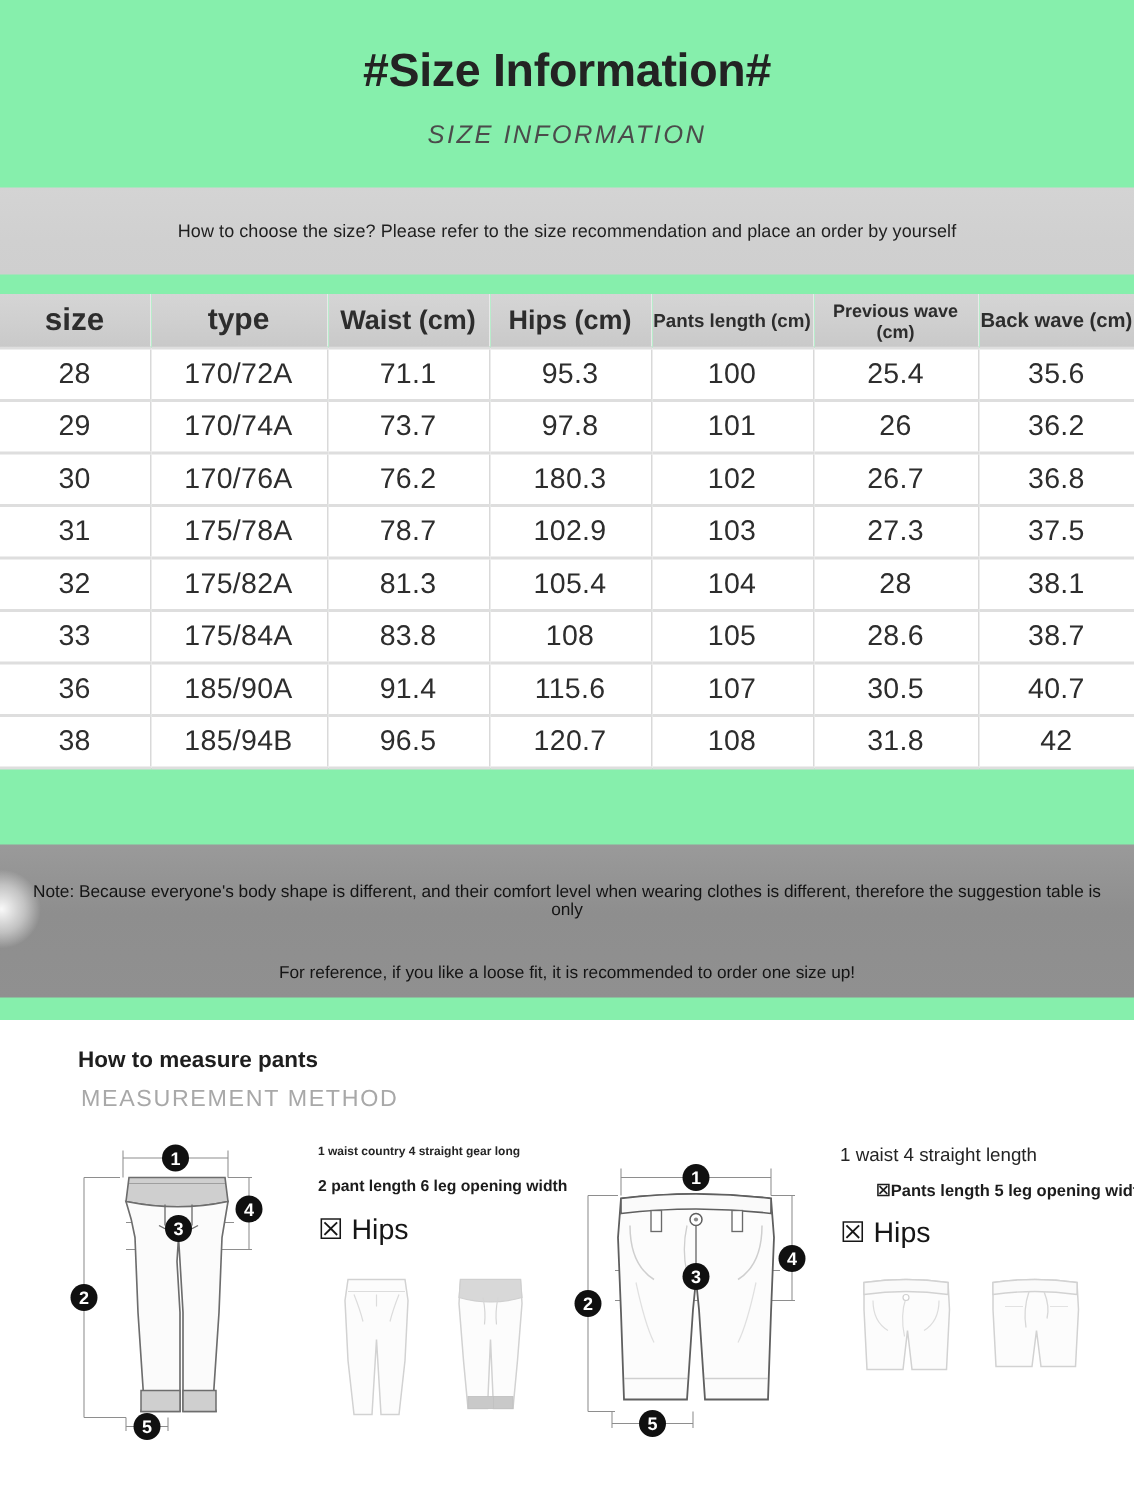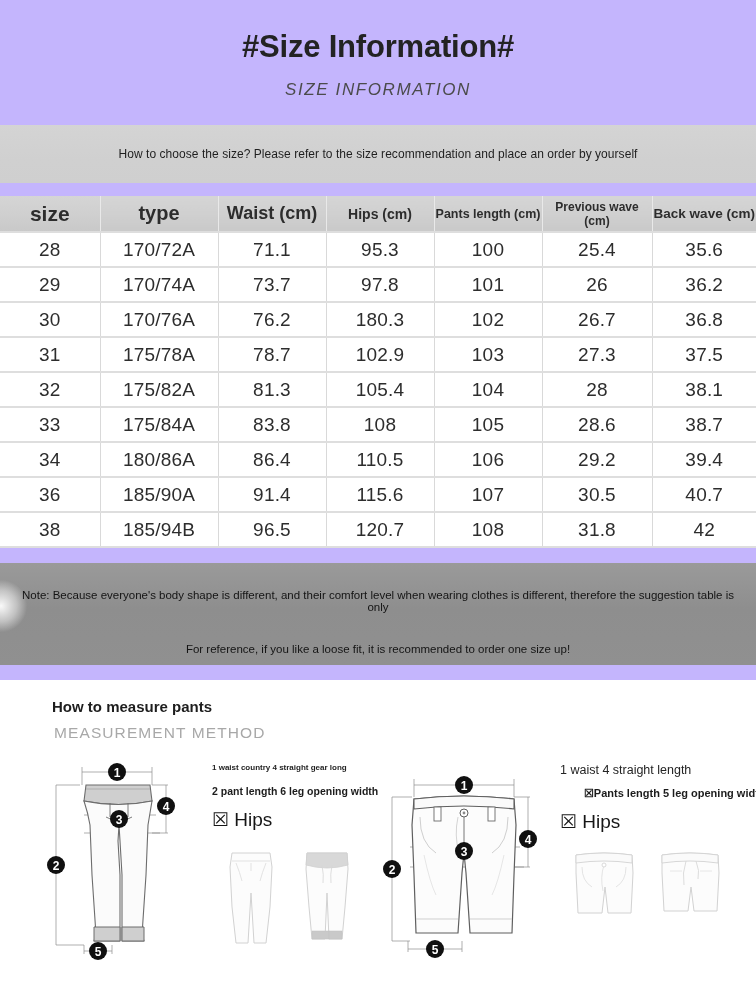--- a/index.html
+++ b/index.html
@@ -11,21 +11,21 @@
     background: #ffffff;
     font-family: "Liberation Sans", sans-serif;
     color: #2a2a2a;
     overflow: hidden;
   }
 
   .page {
     position: relative;
     width: 756px;
     height: 740px;
-    background: #c4b5fd;
+    background: #86efac;
   }
 
   
   .title-block {
     padding-top: 30px;
     text-align: center;
   }
   .main-title {
     font-size: 31px;
     font-weight: 700;
@@ -85,21 +85,21 @@
     background: linear-gradient(to bottom, #d5d5d5 0%, #cfcfcf 55%, #c9c9c9 100%);
     font-weight: 700;
     border-right: 1px solid #e9e9e9;
     position: relative;
   }
   .size-table thead th:last-child { border-right: none; }
 
   .th-size      { font-size: 21px; }
   .th-type      { font-size: 20px; }
   .th-waist     { font-size: 18px; }
-  .th-hips      { font-size: 14px; }
+  .th-hips      { font-size: 18px; }
   .th-pants     { font-size: 12.5px; }
   .th-prev      { font-size: 12px; }
   .th-back      { font-size: 13.5px; }
 
   .size-table tbody td {
     height: 35px;
     font-size: 19px;
     font-weight: 400;
     background: #ffffff;
     border-top: 2px solid #dedede;
@@ -289,29 +289,20 @@
           <td>38.1</td>
         </tr>
         <tr>
           <td>33</td>
           <td>175/84A</td>
           <td>83.8</td>
           <td>108</td>
           <td>105</td>
           <td>28.6</td>
           <td>38.7</td>
-        </tr>
-        <tr>
-          <td>34</td>
-          <td>180/86A</td>
-          <td>86.4</td>
-          <td>110.5</td>
-          <td>106</td>
-          <td>29.2</td>
-          <td>39.4</td>
         </tr>
         <tr>
           <td>36</td>
           <td>185/90A</td>
           <td>91.4</td>
           <td>115.6</td>
           <td>107</td>
           <td>30.5</td>
           <td>40.7</td>
         </tr>

